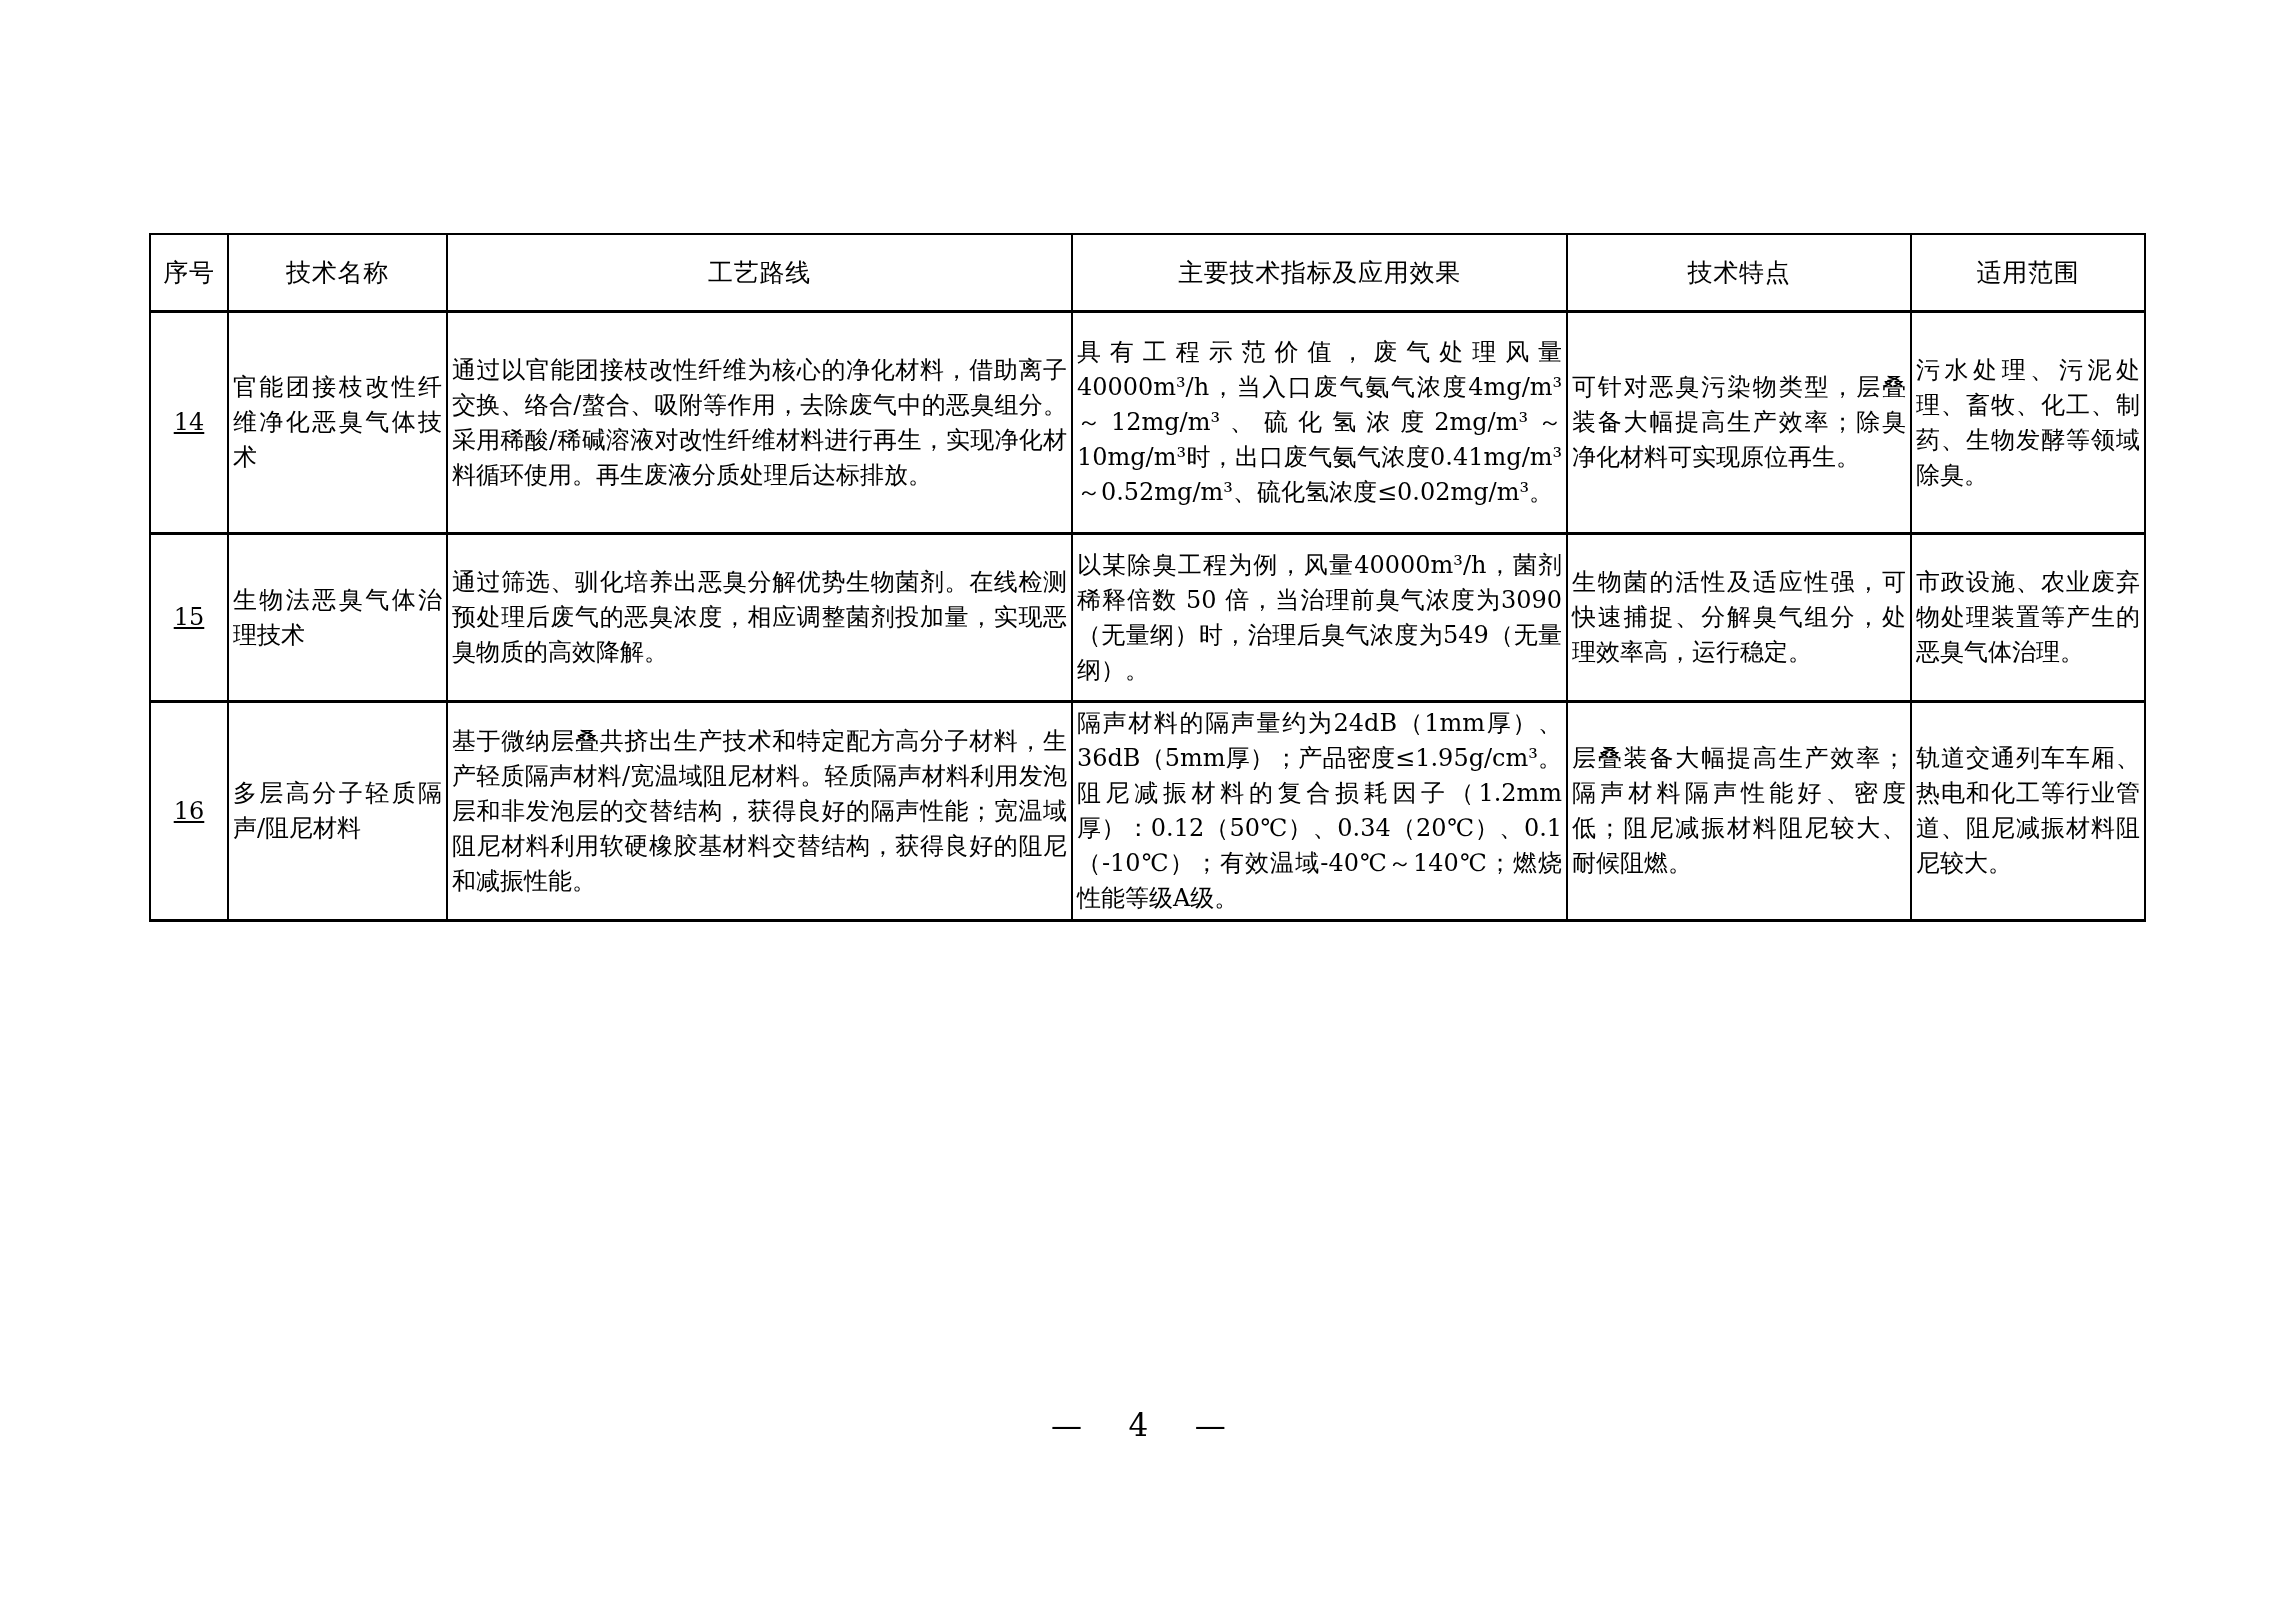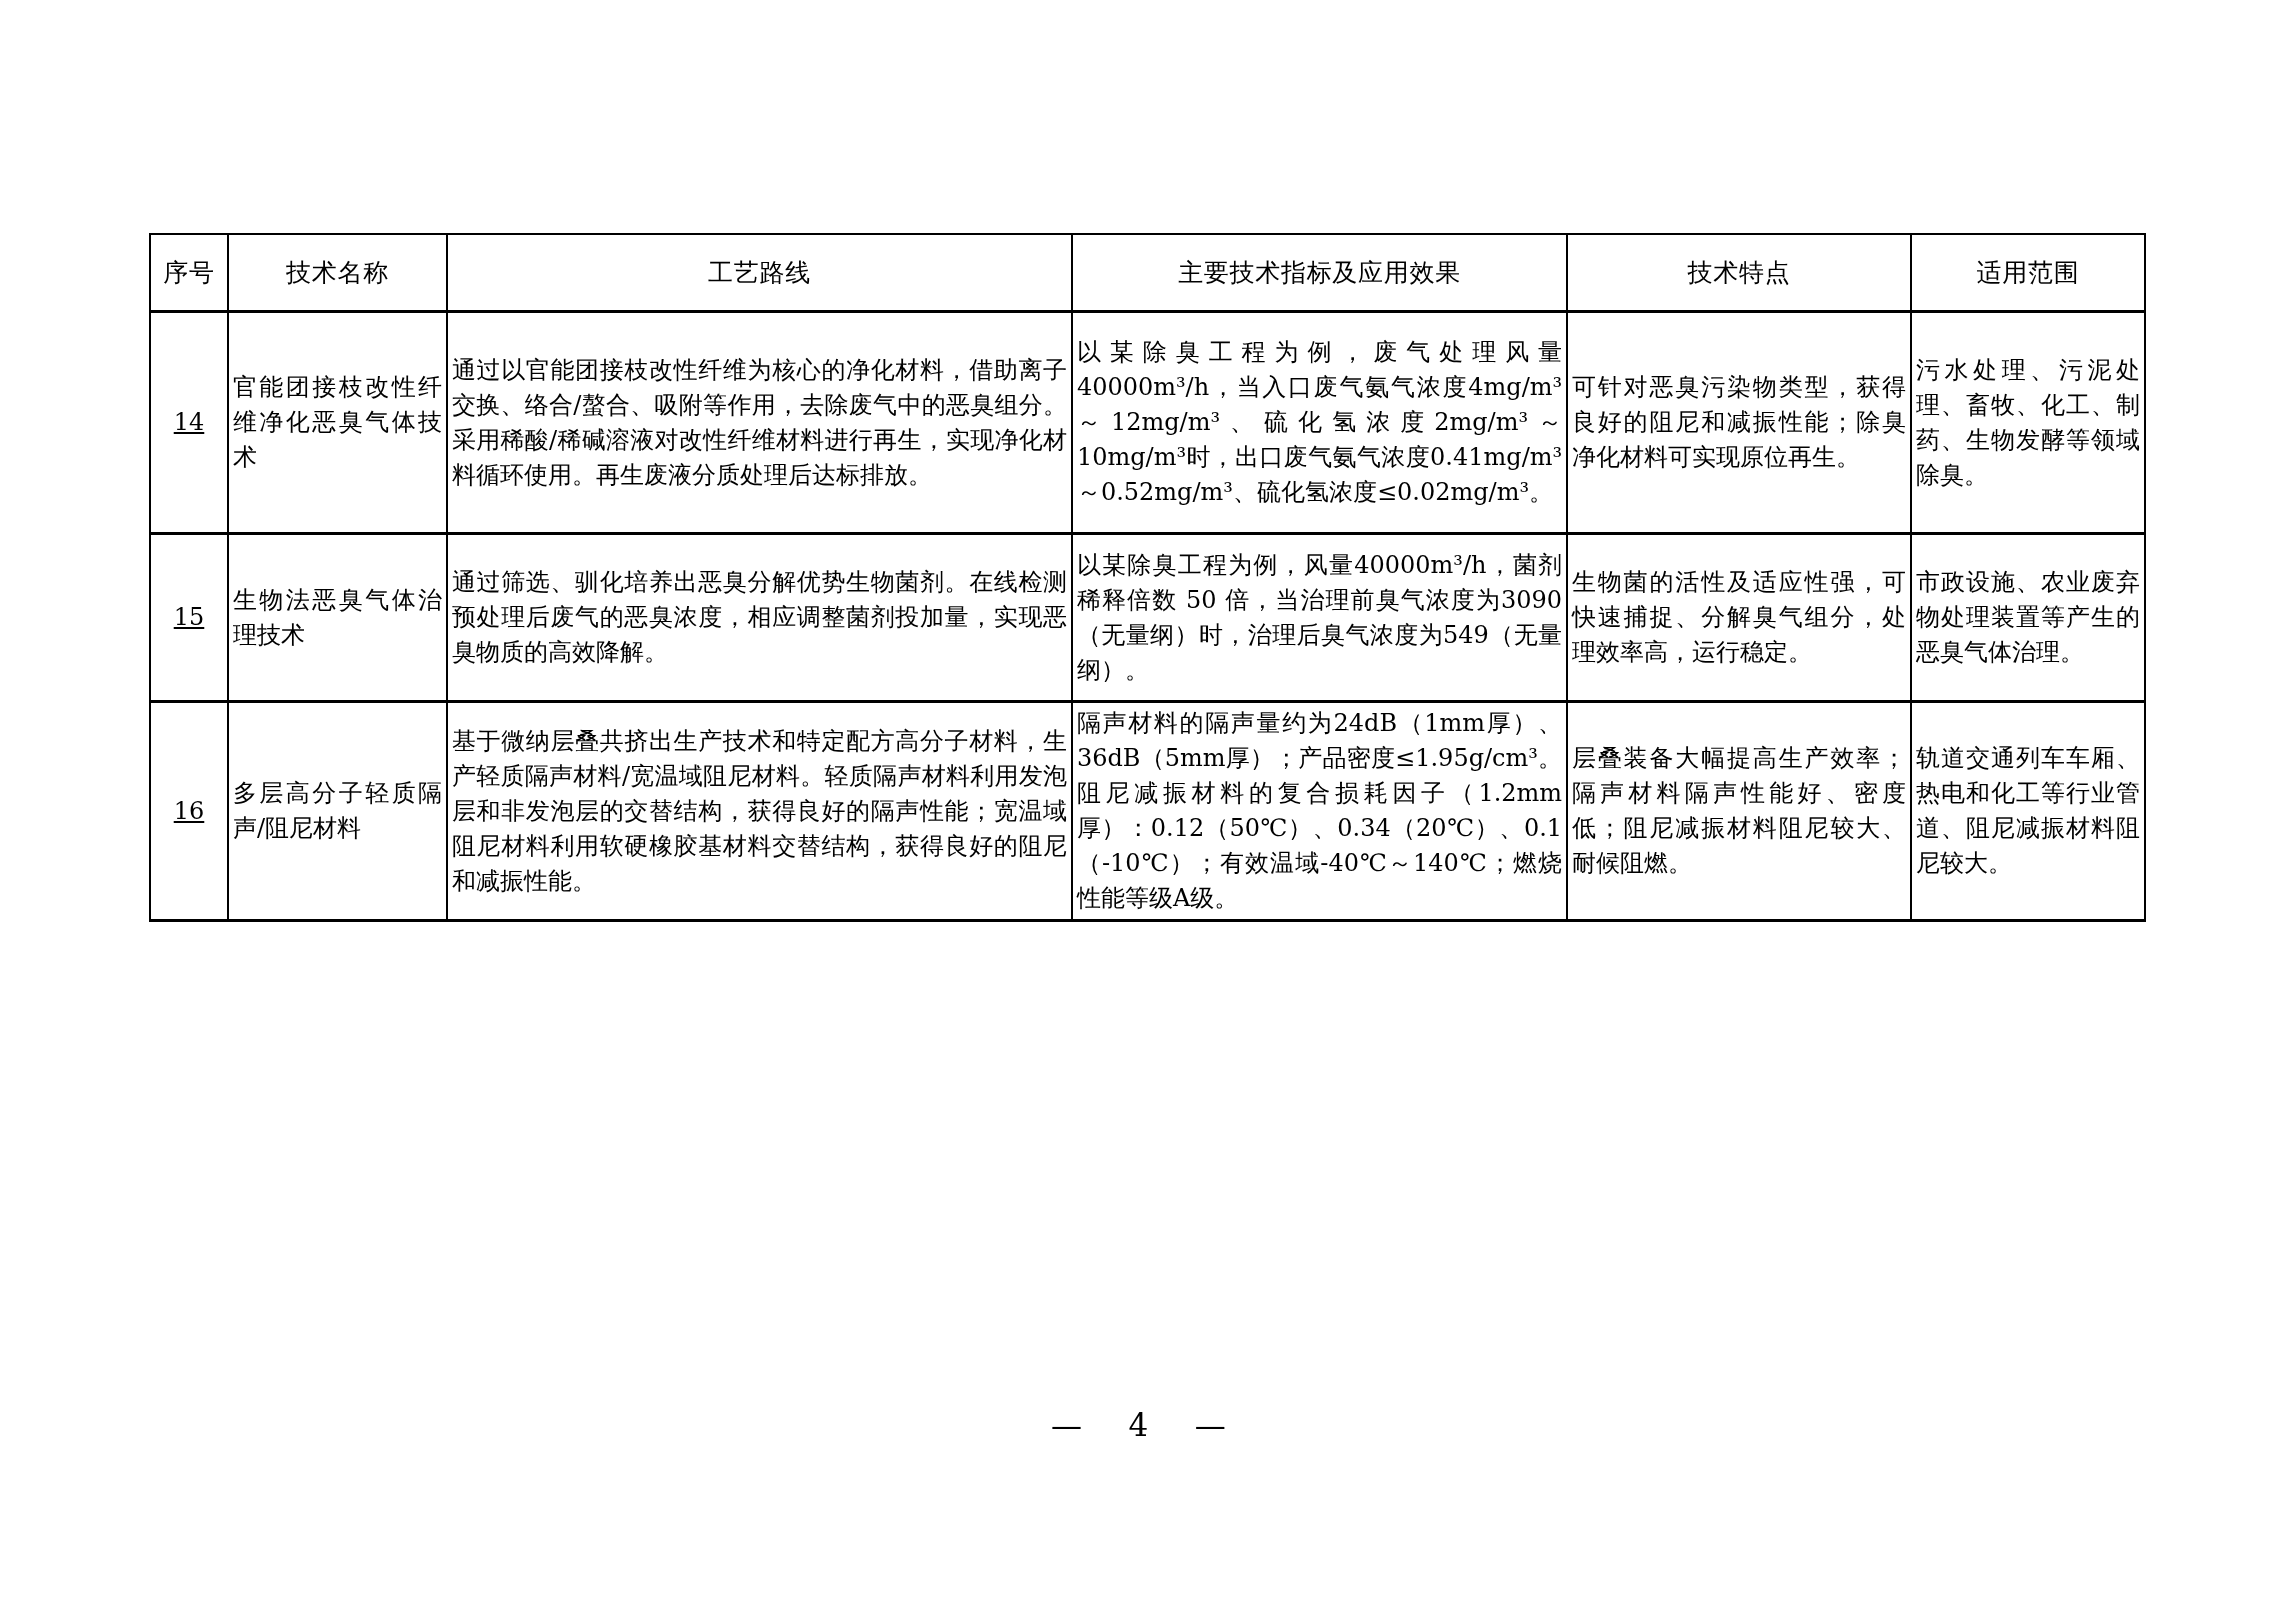--- a/index.html
+++ b/index.html
@@ -54,22 +54,22 @@
         <th>主要技术指标及应用效果</th>
         <th>技术特点</th>
         <th>适用范围</th>
       </tr>
     </thead>
     <tbody>
       <tr class="r14">
         <td class="num">14</td>
         <td class="name">官能团接枝改性纤维净化恶臭气体技术</td>
         <td>通过以官能团接枝改性纤维为核心的净化材料，借助离子交换、络合/螯合、吸附等作用，去除废气中的恶臭组分。采用稀酸/稀碱溶液对改性纤维材料进行再生，实现净化材料循环使用。再生废液分质处理后达标排放。</td>
-        <td>以某除臭工程为例，废气处理风量40000m³/h，当入口废气氨气浓度4mg/m³～12mg/m³、硫化氢浓度2mg/m³～10mg/m³时，出口废气氨气浓度0.41mg/m³～0.52mg/m³、硫化氢浓度≤0.02mg/m³。</td>
-        <td>可针对恶臭污染物类型，获得良好的阻尼和减振性能；除臭净化材料可实现原位再生。</td>
+        <td>具有工程示范价值，废气处理风量40000m³/h，当入口废气氨气浓度4mg/m³～12mg/m³、硫化氢浓度2mg/m³～10mg/m³时，出口废气氨气浓度0.41mg/m³～0.52mg/m³、硫化氢浓度≤0.02mg/m³。</td>
+        <td>可针对恶臭污染物类型，层叠装备大幅提高生产效率；除臭净化材料可实现原位再生。</td>
         <td>污水处理、污泥处理、畜牧、化工、制药、生物发酵等领域除臭。</td>
       </tr>
       <tr class="r15">
         <td class="num">15</td>
         <td class="name">生物法恶臭气体治理技术</td>
         <td>通过筛选、驯化培养出恶臭分解优势生物菌剂。在线检测预处理后废气的恶臭浓度，相应调整菌剂投加量，实现恶臭物质的高效降解。</td>
         <td>以某除臭工程为例，风量40000m³/h，菌剂稀释倍数 50 倍，当治理前臭气浓度为3090（无量纲）时，治理后臭气浓度为549（无量纲）。</td>
         <td>生物菌的活性及适应性强，可快速捕捉、分解臭气组分，处理效率高，运行稳定。</td>
         <td>市政设施、农业废弃物处理装置等产生的恶臭气体治理。</td>
       </tr>

